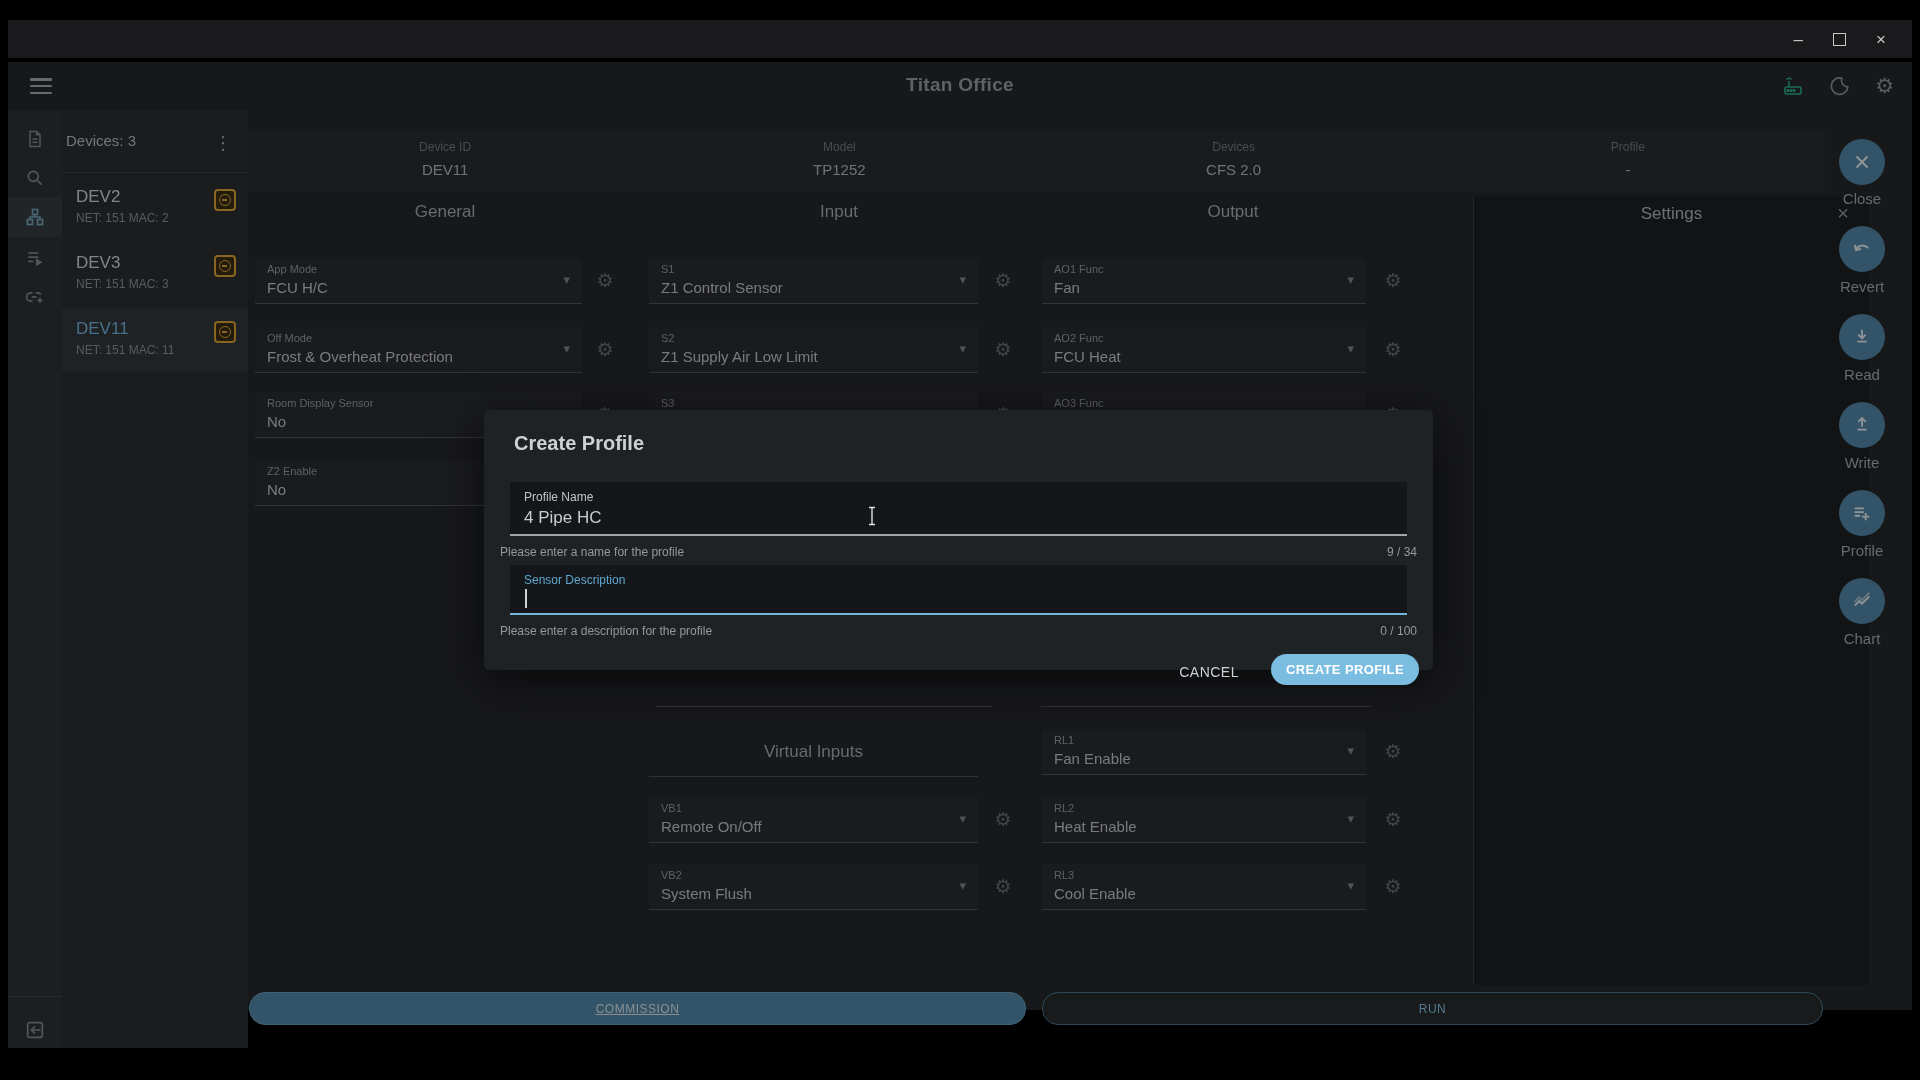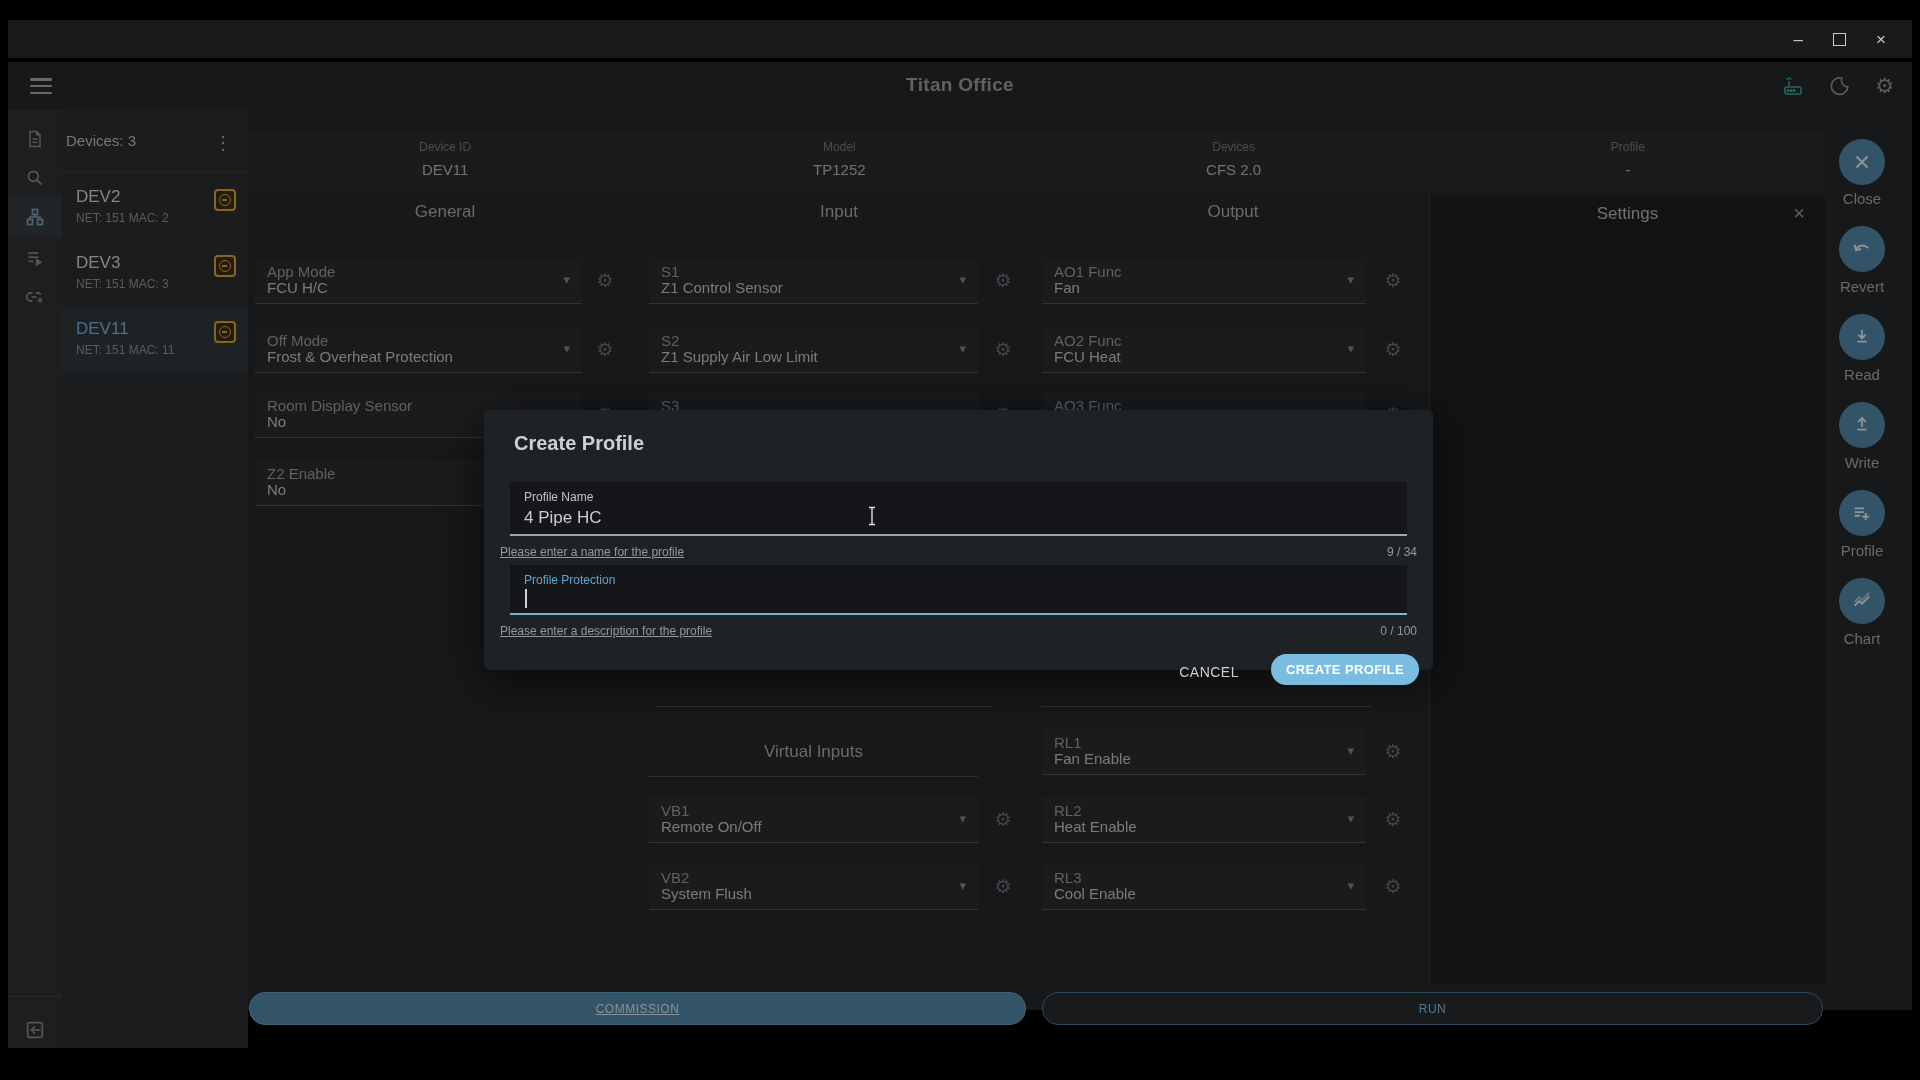--- a/index.html
+++ b/index.html
@@ -57,29 +57,29 @@
     background:#27292c; display:flex; }
   .info-col { flex:1; text-align:center; padding-top:10px; }
   .info-label { font-size:12px; color:#6e7174; }
   .info-value { font-size:15px; color:#a8abae; margin-top:7px; }
 
   
   .col-header { position:absolute; top:140px; height:26px; width:394px; text-align:center;
     font-size:17px; color:#9b9ea1; }
 
   
-  .settings-panel { position:absolute; left:1421px; top:134px; width:396px; height:789px;
+  .settings-panel { position:absolute; left:1465px; top:134px; width:396px; height:789px;
     background:#1b1d20; border-left:1px solid #333639; }
   .settings-title { position:absolute; left:0; right:0; top:8px; text-align:center;
     font-size:17px; color:#a4a7aa; }
   .settings-close { position:absolute; right:14px; top:4px; font-size:20px; color:#8a8d90; padding:2px 6px; }
 
   
   .field { position:absolute; height:46px; background:#27292c; border-bottom:1px solid #4b4e51; }
-  .f-label { position:absolute; left:12px; top:5px; font-size:15px; color:#8c8f92; }
+  .f-label { position:absolute; left:12px; top:5px; font-size:11px; color:#8c8f92; }
   .f-value { position:absolute; left:12px; top:21px; font-size:15px; color:#b4b7ba; white-space:nowrap; }
   .caret { position:absolute; right:12px; top:14px; font-size:13px; color:#7a7d80; }
   .gear { position:absolute; width:24px; height:24px; font-size:19px; color:#63666a;
     text-align:center; line-height:24px; }
   .sec-title { position:absolute; height:26px; text-align:center; font-size:17px; color:#9b9ea1; }
   .hline { position:absolute; height:1px; background:#46494c; }
 
   
   .btn-commission { position:absolute; left:241px; top:930px; width:777px; height:33px;
     background:#4d7e9c; border:1px solid #5f93b1; border-radius:16px; font-size:12px;
@@ -100,21 +100,21 @@
   .modal { position:absolute; left:484px; top:410px; width:949px; height:260px;
     background:#1f2225; border-radius:5px; box-shadow:0 10px 45px rgba(0,0,0,.65); z-index:60; }
   .modal-title { position:absolute; left:30px; top:22px; font-size:20px; color:#ced1d4; font-weight:600; }
   .m-field { position:absolute; left:26px; width:897px; background:#141619; }
   .m-field-name { top:72px; height:54px; border-bottom:2px solid #a2a5a8; }
   .m-field-desc { top:155px; height:50px; border-bottom:2px solid #74b7dd; }
   .m-label { position:absolute; left:14px; top:8px; font-size:12px; color:#c2c5c8; }
   .m-label.focus { color:#5ea7d0; }
   .m-value { position:absolute; left:14px; top:26px; font-size:17px; color:#c9ccd0; }
   .m-cursor { position:absolute; left:15px; top:24px; width:1.5px; height:19px; background:#cfd2d5; }
-  .m-helper { position:absolute; left:16px; font-size:12px; color:#96999c;text-decoration:underline; }
+  .m-helper { position:absolute; left:16px; font-size:12px; color:#96999c; }
   .m-counter { position:absolute; right:16px; font-size:12px; color:#96999c; }
   .m-cancel { position:absolute; right:188px; top:250px; font-size:14px; color:#cdd0d3; letter-spacing:.5px; padding:4px 6px; }
   .m-submit { position:absolute; right:14px; top:244px; width:148px; height:31px;
     background:#7abde1; border-radius:16px; color:#fff; font-size:13px; font-weight:700;
     display:flex; align-items:center; justify-content:center; letter-spacing:.4px; }
 
   .ibeam { position:absolute; left:866px; top:506px; z-index:80; }
   svg { display:block; }
 </style>
 </head>
@@ -428,21 +428,21 @@
     <div class="modal-title">Create Profile</div>
 
     <div class="m-field m-field-name">
       <div class="m-label">Profile Name</div>
       <div class="m-value">4 Pipe HC</div>
     </div>
     <div class="m-helper" style="top:135px">Please enter a name for the profile</div>
     <div class="m-counter" style="top:135px">9 / 34</div>
 
     <div class="m-field m-field-desc">
-      <div class="m-label focus">Profile Protection</div>
+      <div class="m-label focus">Sensor Description</div>
       <div class="m-cursor"></div>
     </div>
     <div class="m-helper" style="top:214px">Please enter a description for the profile</div>
     <div class="m-counter" style="top:214px">0 / 100</div>
 
     <div class="m-cancel">CANCEL</div>
     <div class="m-submit">CREATE PROFILE</div>
   </div>
 
   <div class="ibeam">

